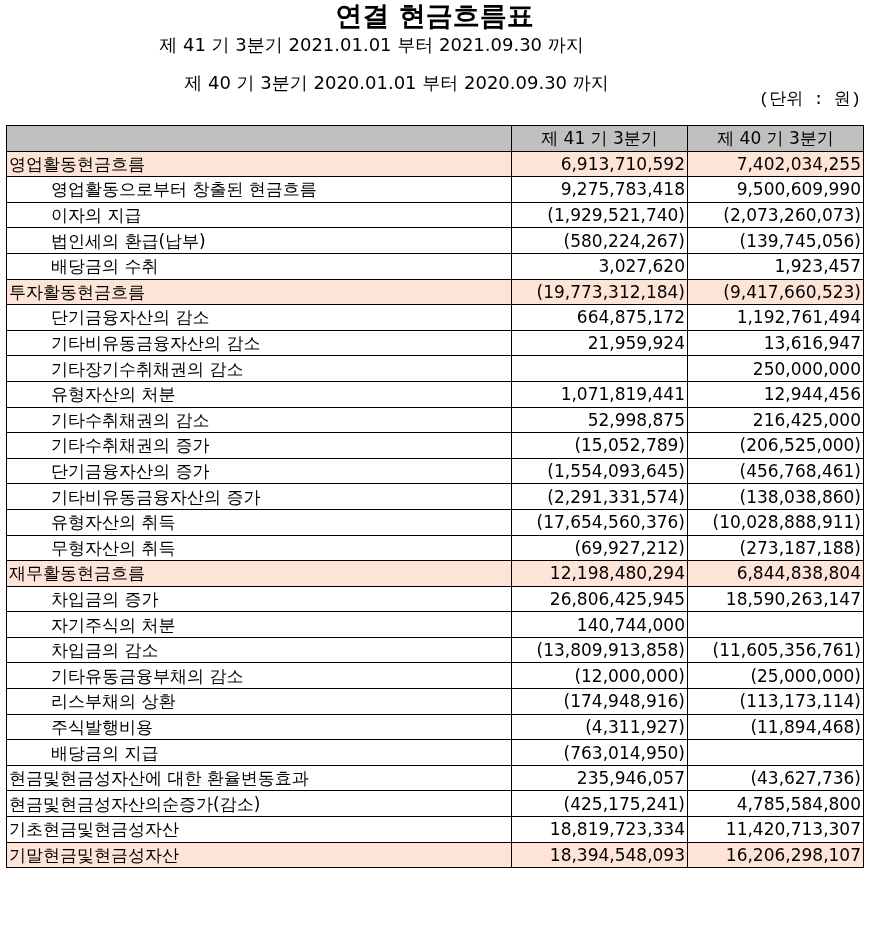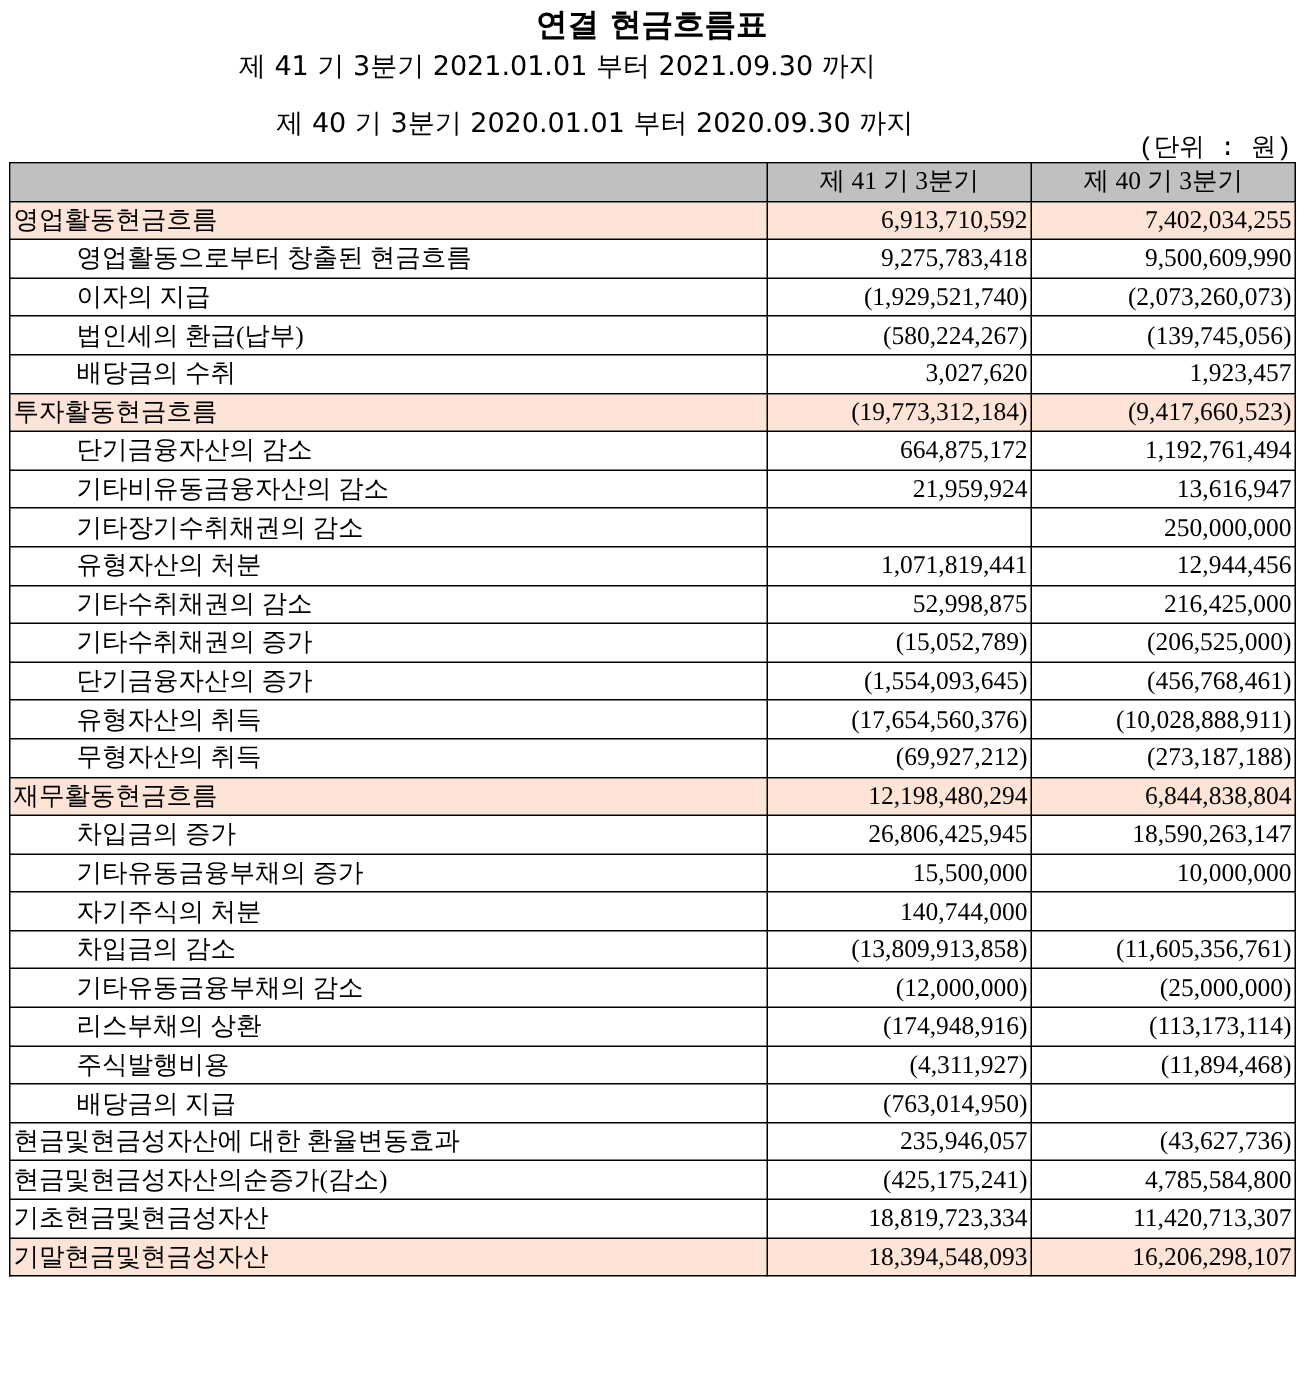--- a/index.html
+++ b/index.html
@@ -1,22 +1,22 @@
 <!DOCTYPE html>
 <html><head>
 <meta charset="utf-8">
 <style>
   html, body { margin: 0; padding: 0; background: #ffffff; }
   body { width: 869px; height: 925px; position: relative; font-family: "DejaVu Sans", sans-serif; color: #000; }
-  .title { position: absolute; top: 2px; left: 0; width: 869px; text-align: center; font-size: 21px; font-weight: bold; line-height: 28px; }
+  .title { position: absolute; top: 2px; left: 0; width: 869px; text-align: center; font-size: 27px; font-weight: bold; line-height: 28px; }
   .sub { position: absolute; left: 0; width: 743px; text-align: center; font-size: 18px; line-height: 26px; }
   .sub1 { top: 32px; }
   .sub2 { top: 70px; margin-left: 25px; }
   .unit { position: absolute; top: 88px; right: 8px; font-size: 17px; line-height: 24px; font-family: Liberation Mono, monospace; }
-  table { position: absolute; top: 108px; left: 6px; border-collapse: collapse; width: 857px; table-layout: fixed; font-size: 17px; font-family: Liberation Serif, serif; }
+  table { position: absolute; top: 125px; left: 6px; border-collapse: collapse; width: 857px; table-layout: fixed; font-size: 17px; }
   td { border: 1px solid #000; height: 24.6px; padding: 0 2px; line-height: 24px; white-space: nowrap; overflow: hidden; }
   col.c1 { width: 505px; }
   col.c2 { width: 176px; }
   col.c3 { width: 176px; }
   tr.head td { background: #c0c0c0; }
   tr.head td.num { text-align: center; }
   tr.section td { background: #fde4d6; }
   td.num { text-align: right; }
   td.lbl.indent { padding-left: 44px; }
 </style>
@@ -99,43 +99,43 @@
         <td class="lbl indent">기타수취채권의 증가</td>
         <td class="num">(15,052,789)</td>
         <td class="num">(206,525,000)</td>
       </tr>
       <tr class="">
         <td class="lbl indent">단기금융자산의 증가</td>
         <td class="num">(1,554,093,645)</td>
         <td class="num">(456,768,461)</td>
       </tr>
       <tr class="">
+        <td class="lbl indent">기타비유동금융자산의 증가</td>
+        <td class="num">(2,291,331,574)</td>
+        <td class="num">(138,038,860)</td>
+      </tr>
+      <tr class="">
         <td class="lbl indent">유형자산의 취득</td>
         <td class="num">(17,654,560,376)</td>
         <td class="num">(10,028,888,911)</td>
       </tr>
       <tr class="">
         <td class="lbl indent">무형자산의 취득</td>
         <td class="num">(69,927,212)</td>
         <td class="num">(273,187,188)</td>
       </tr>
       <tr class="section">
         <td class="lbl">재무활동현금흐름</td>
         <td class="num">12,198,480,294</td>
         <td class="num">6,844,838,804</td>
       </tr>
       <tr class="">
         <td class="lbl indent">차입금의 증가</td>
         <td class="num">26,806,425,945</td>
         <td class="num">18,590,263,147</td>
-      </tr>
-      <tr class="">
-        <td class="lbl indent">기타유동금융부채의 증가</td>
-        <td class="num">15,500,000</td>
-        <td class="num">10,000,000</td>
       </tr>
       <tr class="">
         <td class="lbl indent">자기주식의 처분</td>
         <td class="num">140,744,000</td>
         <td class="num"></td>
       </tr>
       <tr class="">
         <td class="lbl indent">차입금의 감소</td>
         <td class="num">(13,809,913,858)</td>
         <td class="num">(11,605,356,761)</td>

